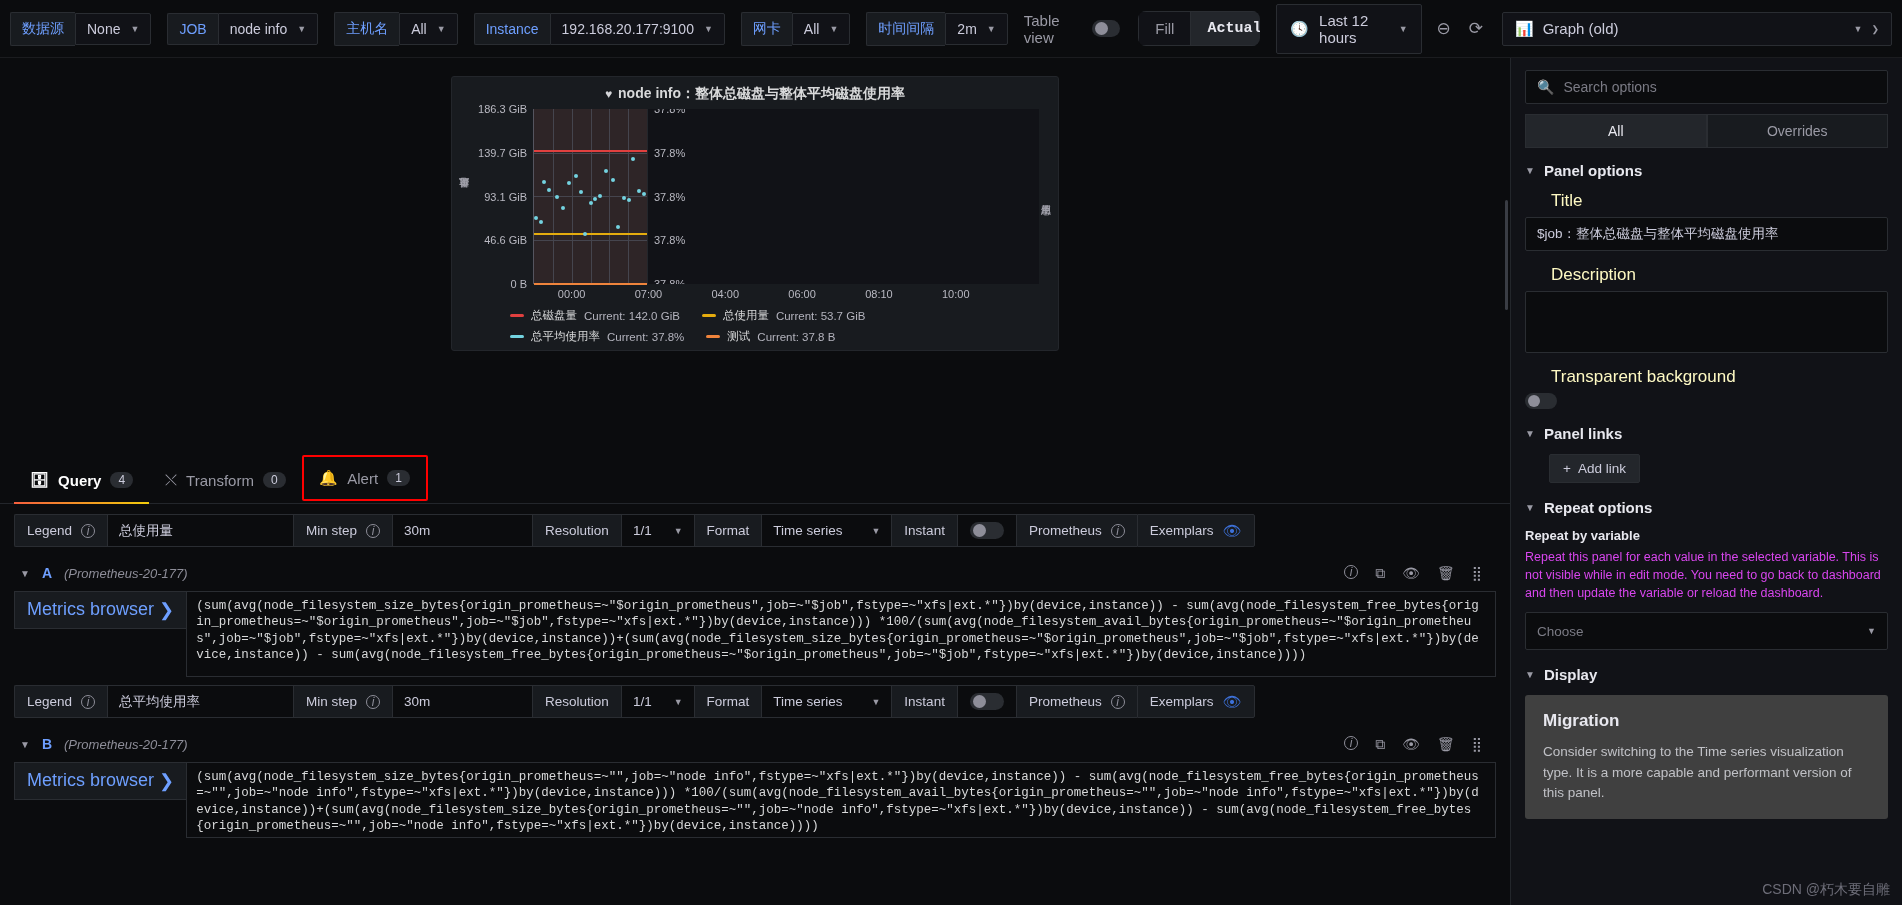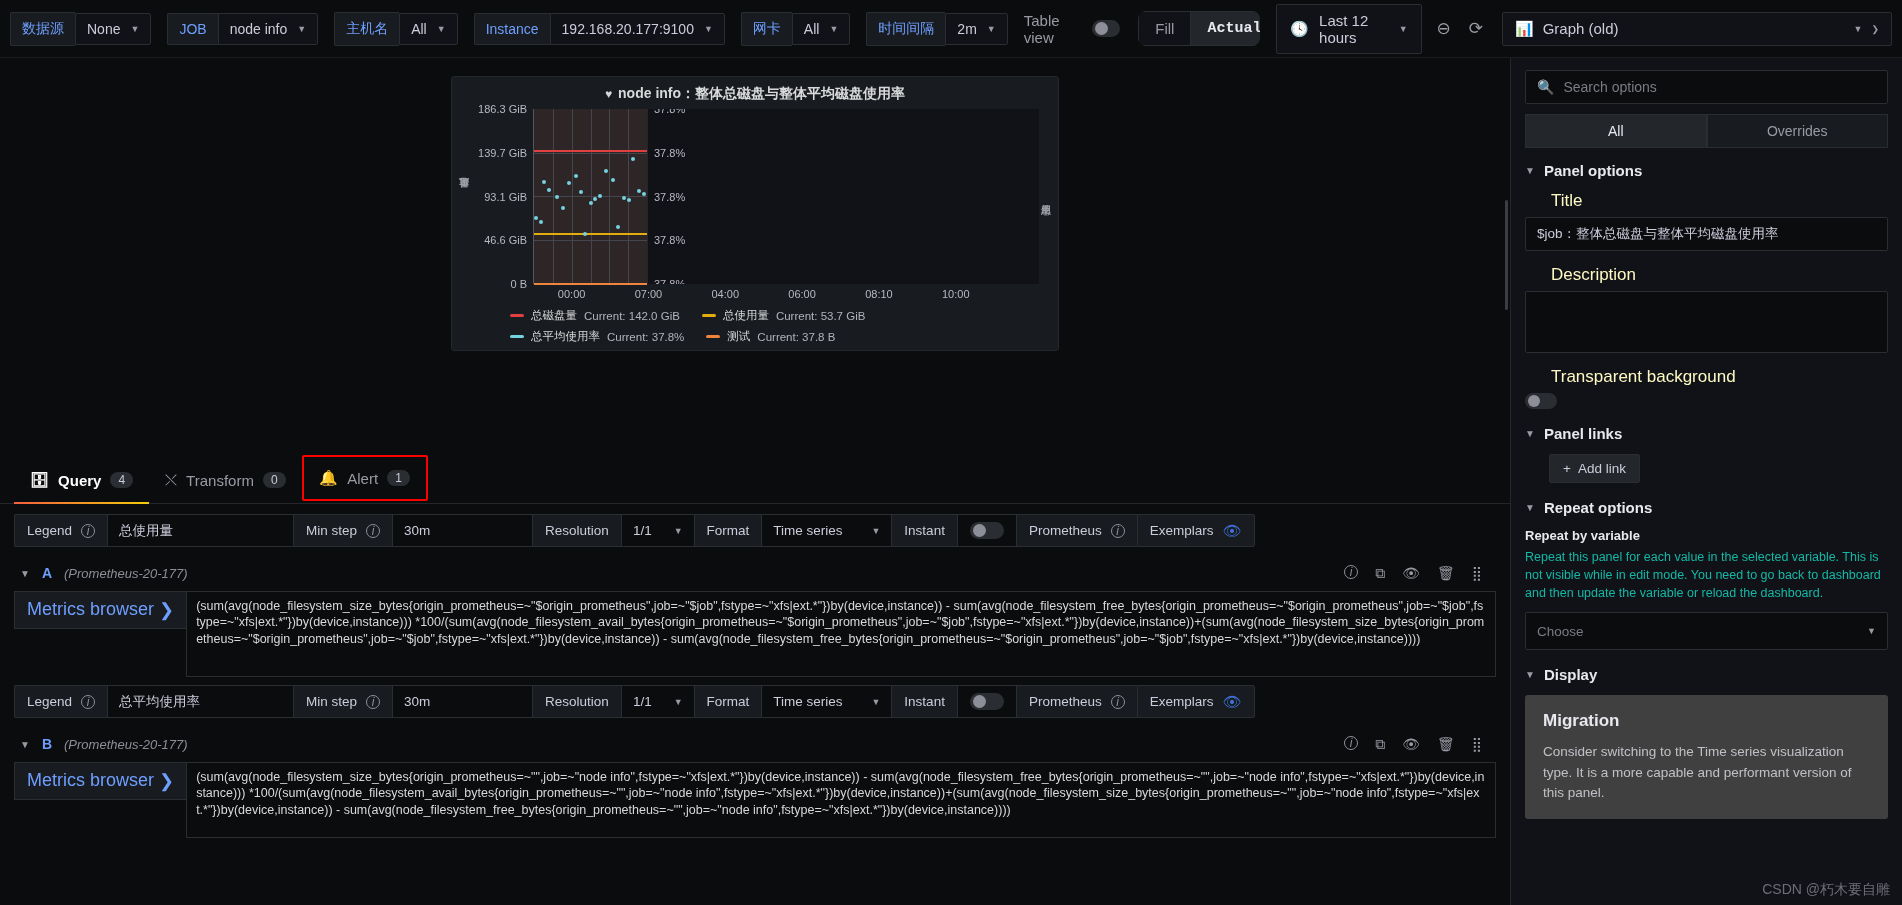--- a/index.html
+++ b/index.html
@@ -185,21 +185,21 @@
 
   .qexpr { display: flex; align-items: stretch; gap: 0; }
   .mbrowser {
     background: #181b1f; border: 1px solid #2a2d32; border-right: none;
     color: #6e9fff; font-size: 18px; padding: 7px 12px;
     display: flex; align-items: flex-start; gap: 5px; white-space: nowrap;
     align-self: flex-start;
   }
   .code {
     flex: 1; background: #0b0c0e; border: 1px solid #2a2d32;
-    font-family: Liberation Sans, sans-serif; font-size: 12.5px;
+    font-family: Liberation Mono, monospace; font-size: 12.5px;
     line-height: 1.31; padding: 6px 9px; color: #d8d9da;
     white-space: pre-wrap; word-break: break-all; overflow: hidden;
   }
 
   
   .searchbox {
     margin: 12px 14px 10px 14px; background: #0b0c0e;
     border: 1px solid #2a2d32; border-radius: 2px;
     height: 34px; display: flex; align-items: center; gap: 9px;
     padding: 0 11px; font-size: 14px; color: #7b7b85;
@@ -235,21 +235,21 @@
   .toggle-sm::after {
     content:""; position:absolute; top:2px; left:3px; width:12px; height:12px;
     border-radius:50%; background:#8e8e99;
   }
   .addlink {
     display: inline-flex; align-items: center; gap: 7px;
     background: #23262b; border: 1px solid #2a2d32; border-radius: 2px;
     padding: 6px 13px; font-size: 13.5px; color: #ccccdc; margin-left: 24px;
   }
   .subhead { font-size: 13px; font-weight: bold; color: #e8e8ef; margin-bottom: 5px; }
-  .helptext { font-size: 12.5px; color: #14b8a6; line-height: 1.45; margin-bottom: 10px; }
+  .helptext { font-size: 12.5px; color: #d946ef; line-height: 1.45; margin-bottom: 10px; }
   .choose {
     width: 100%; background: #0b0c0e; border: 1px solid #2a2d32;
     border-radius: 2px; height: 34px; padding: 18px 11px;
     display: flex; align-items: center; justify-content: space-between;
     font-size: 13.5px; color: #7b7b85;
   }
   .migration {
     background: #404040; border-radius: 3px; padding: 16px 18px;
     margin-top: 10px;
   }

